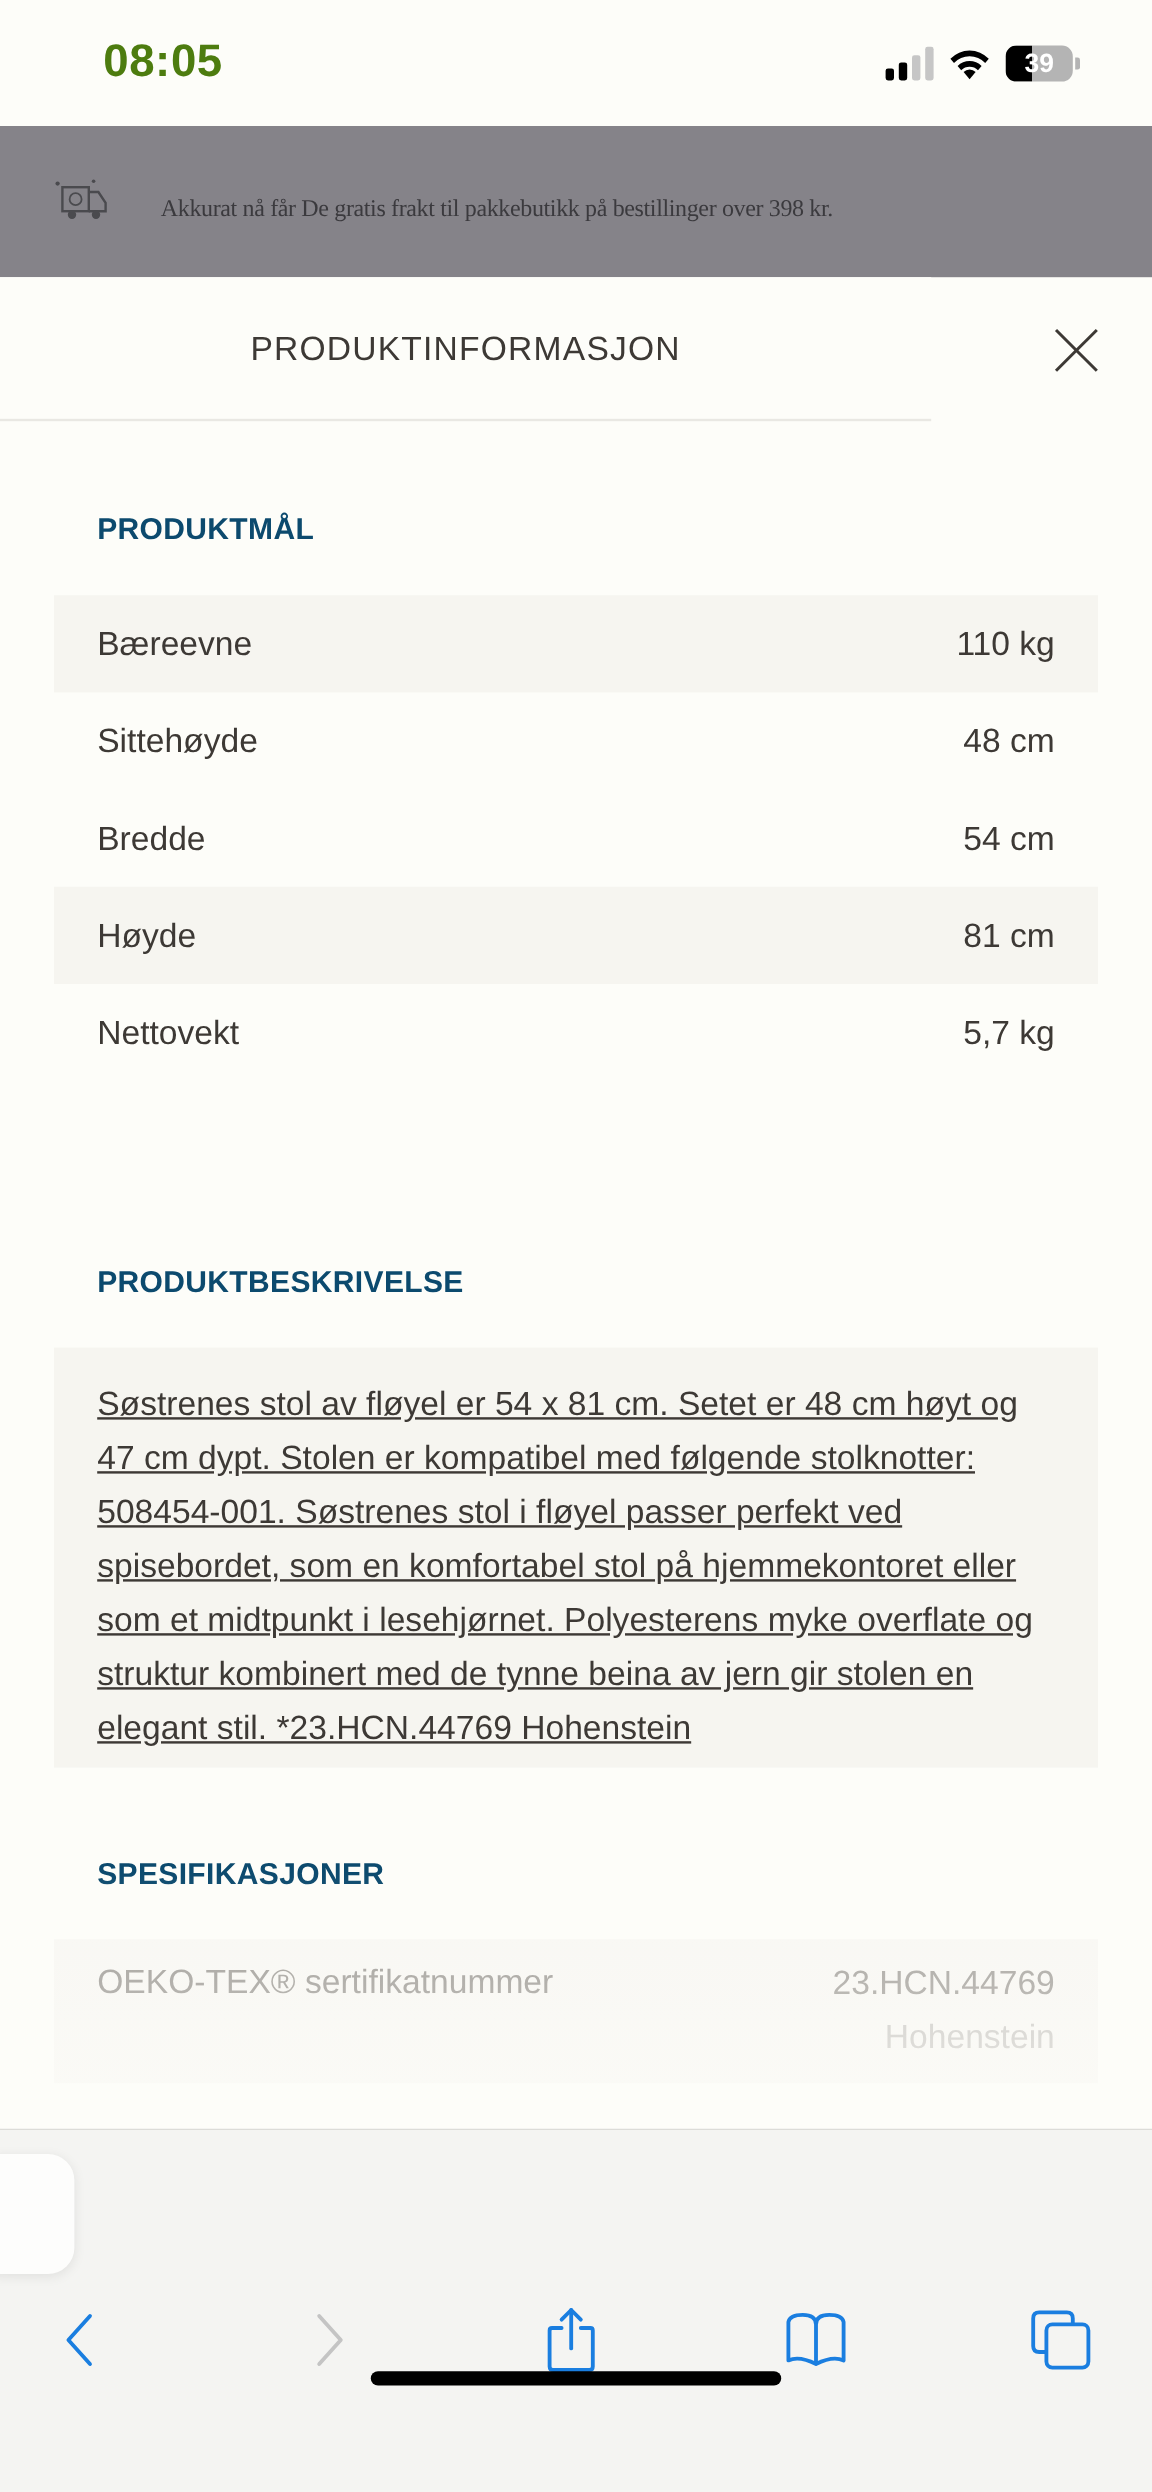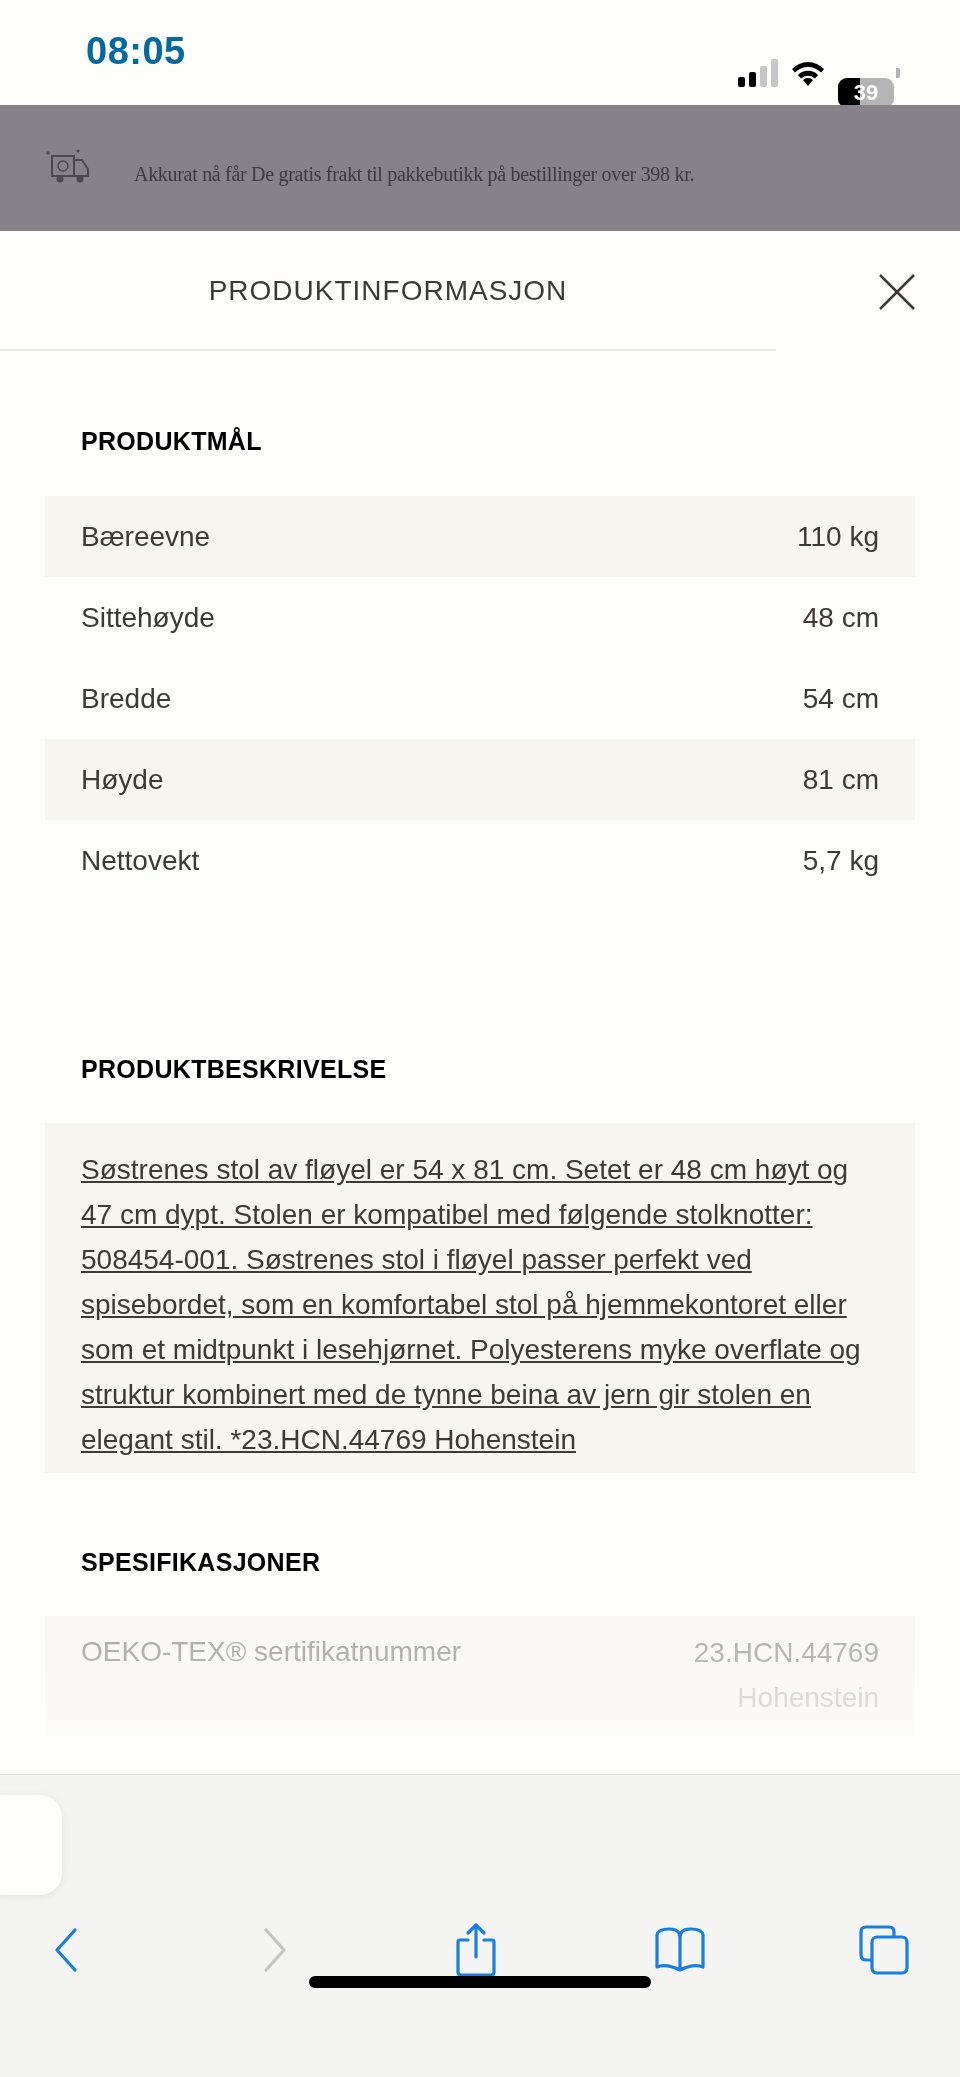--- a/index.html
+++ b/index.html
@@ -11,30 +11,30 @@
     position: relative;
   }
   
   .status-bar {
     position: absolute; top: 0; left: 0; width: 960px; height: 105px;
     background: #fdfdf9;
   }
   .status-time {
     position: absolute; left: 86px; top: 30px;
     font-family: "Liberation Sans", sans-serif; font-weight: bold;
-    font-size: 38px; color: #0369a1; letter-spacing: 0.5px;
+    font-size: 38px; color: #4d7c0f; letter-spacing: 0.5px;
   }
   .status-icons { position: absolute; right: 60px; top: 38px; display: flex; align-items: center; gap: 12px; }
   .signal { display: flex; align-items: flex-end; gap: 4px; height: 28px; }
   .signal span { width: 7px; border-radius: 2px; background: #000; display: block; }
   .signal span.off { background: #c6c6c6; }
   .battery {
     position: relative; width: 56px; height: 30px; border-radius: 9px;
     background: #b4b4b4; overflow: hidden;
-    display: flex; align-items: center; justify-content: center; margin-top: 40px;
+    display: flex; align-items: center; justify-content: center;
   }
   .battery .fill { position: absolute; left: 0; top: 0; bottom: 0; width: 22px; background: #000; }
   .battery .pct { position: relative; font-weight: bold; font-size: 22px; color: #fff; }
   .battery-cap { width: 4px; height: 10px; background: #b4b4b4; border-radius: 0 2px 2px 0; margin-left: -10px; }
 
   
   .banner {
     position: absolute; top: 105px; left: 0; width: 960px; height: 126px;
     background: #858389; display: flex; align-items: center;
   }
@@ -50,21 +50,21 @@
     border-bottom: 2px solid #e9e8e3; background: #fdfdf9;
   }
   .modal-title {
     position: absolute; left: 0; right: 0; top: 44px; text-align: center;
     font-size: 28px; letter-spacing: 1px; color: #3d3935;
   }
   .close-btn { position: absolute; left: 876px; top: 40px; width: 42px; height: 42px; cursor: pointer; }
 
   
   .section-title {
-    position: absolute; left: 81px; font-size: 25px; font-weight: bold; color: #000000;
+    position: absolute; left: 81px; font-size: 25px; font-weight: bold; color: #0c4a6e;
     letter-spacing: 0.3px;
   }
   .table { position: absolute; left: 45px; width: 870px; }
   .row {
     height: 81px; display: flex; align-items: center; justify-content: space-between;
     padding: 0 36px; font-size: 28px; color: #3d3935;
   }
   .row.shaded { background: #f6f5f0; }
   .row .label, .row .value { font-weight: normal; }
 

